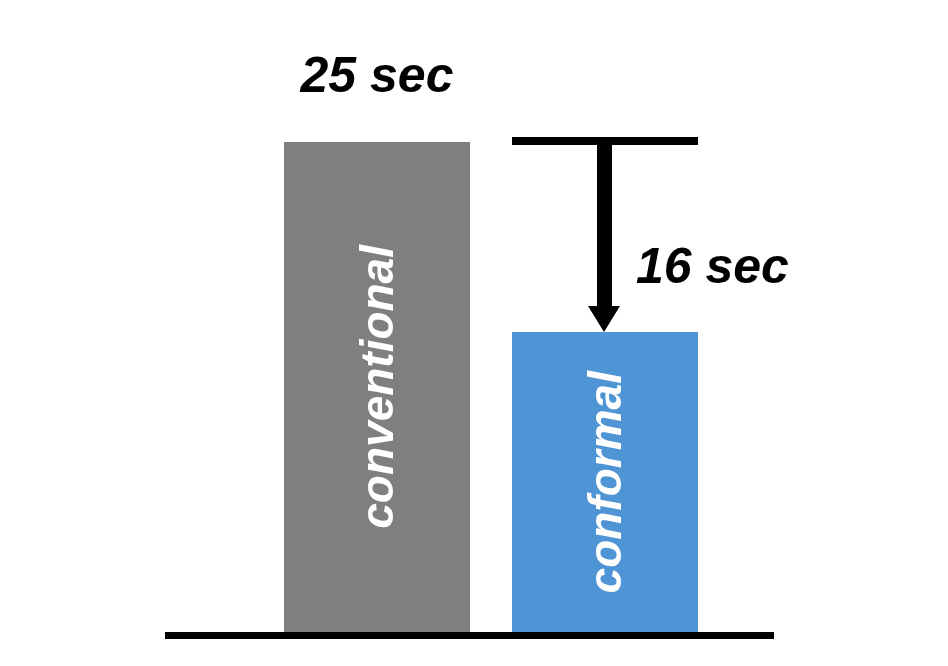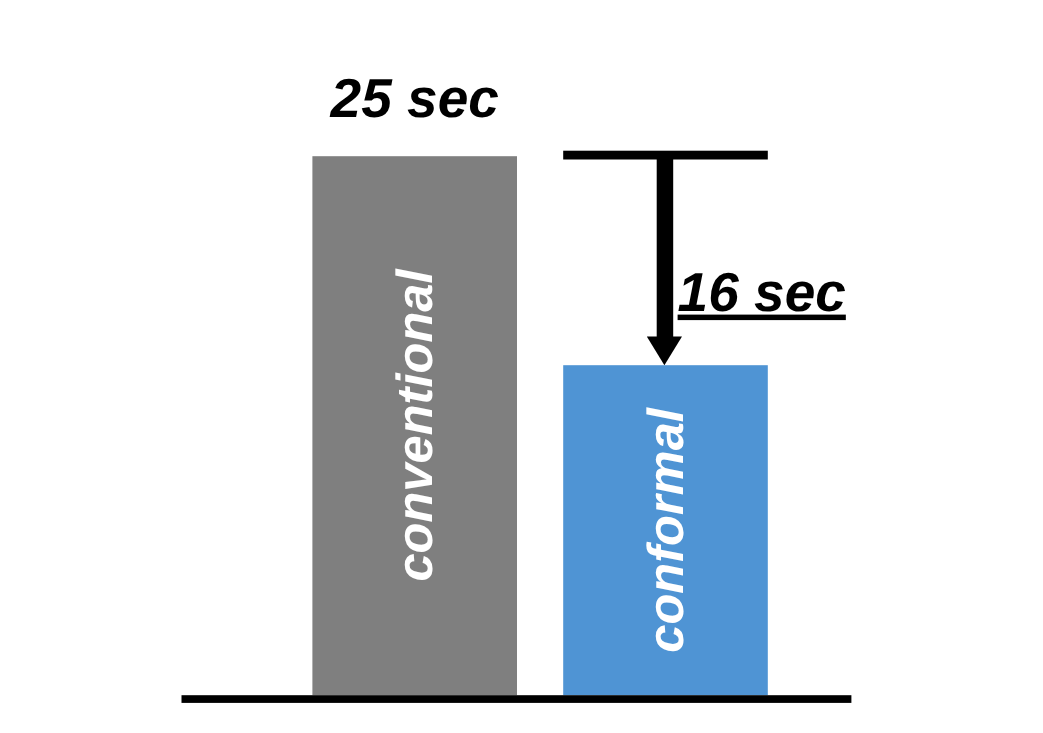--- a/index.html
+++ b/index.html
@@ -22,27 +22,25 @@
     font-size: 50px;
     line-height: 50px;
     color: #000000;
     white-space: nowrap;
   }
   .label-conventional-value {
     left: 284px;
     top: 50px;
     width: 186px;
     text-align: center;
-    margin-top: 14px;
   }
   .label-reduction-value {
-    left: 616px;
+    left: 636px;
     top: 241px;
     text-align: left;
-    text-decoration: underline;
   }
   .bar {
     position: absolute;
     display: flex;
     align-items: center;
     justify-content: center;
   }
   .bar-conventional {
     left: 284px;
     top: 142px;

